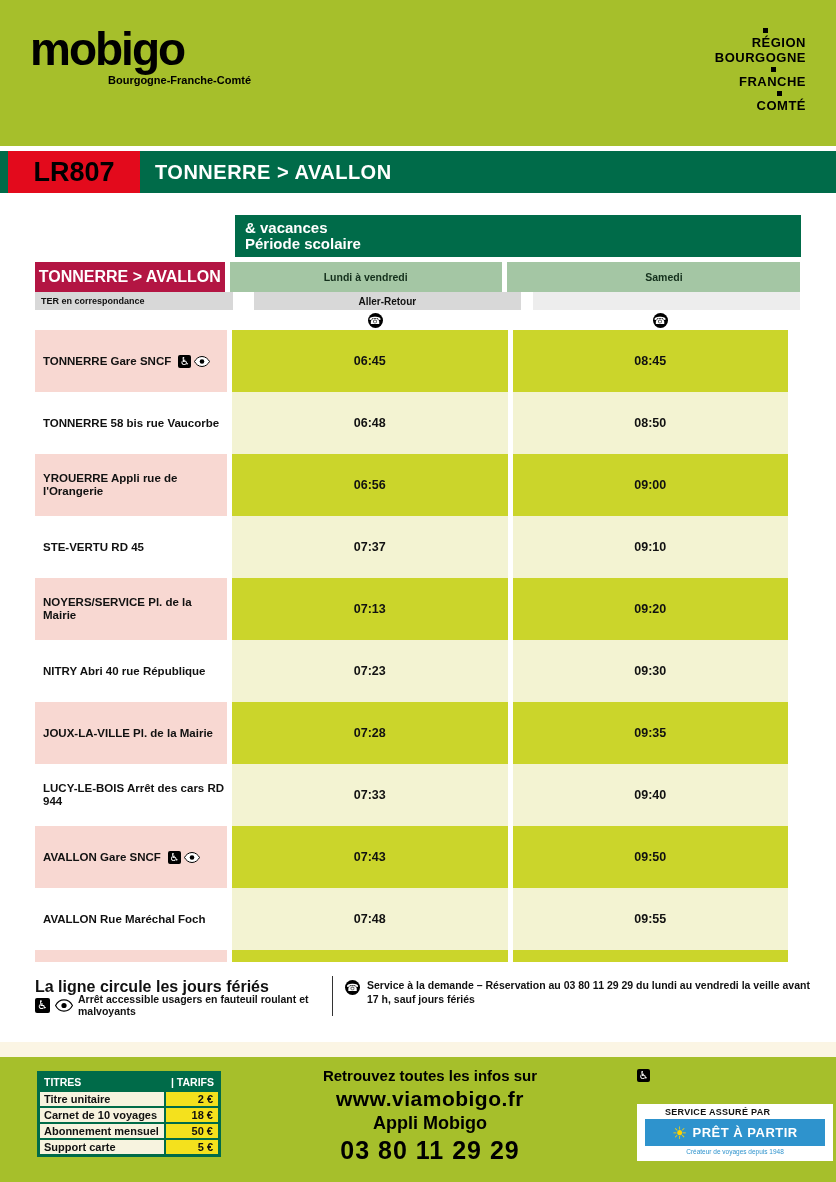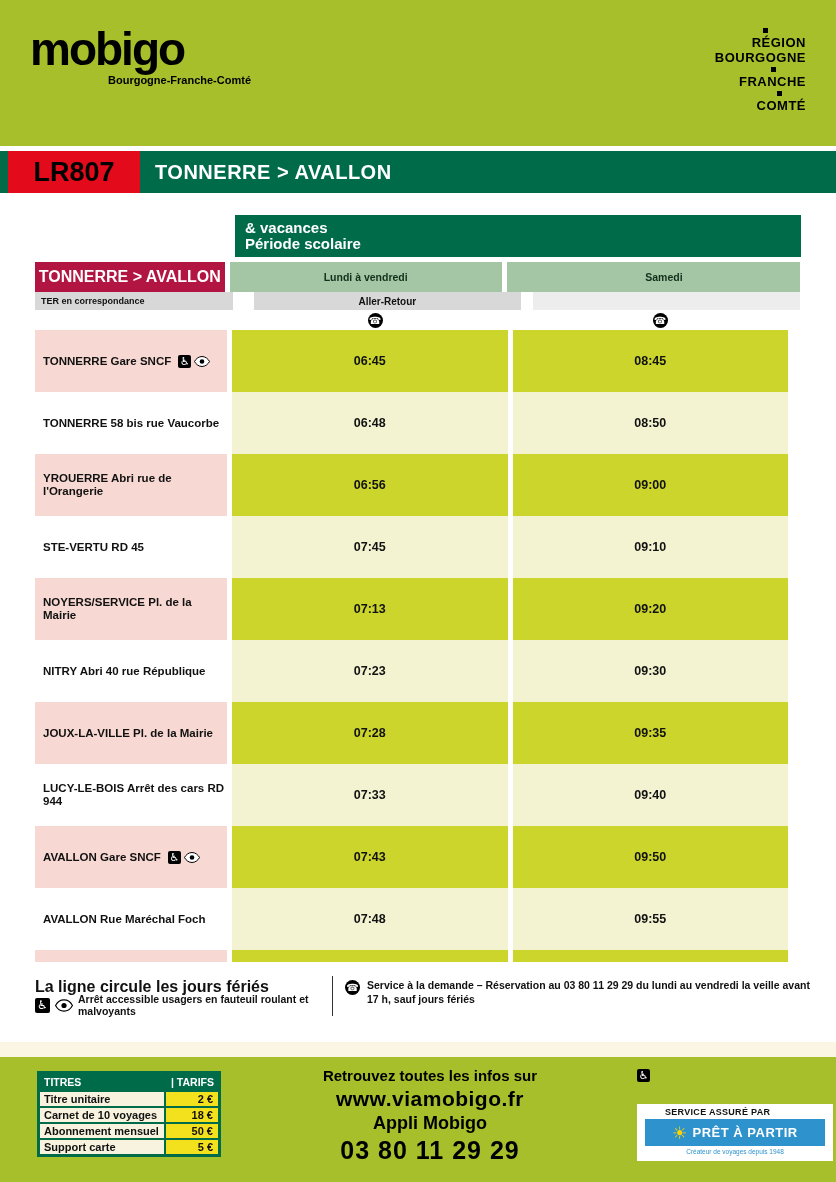--- a/index.html
+++ b/index.html
@@ -154,27 +154,27 @@
     </div>
   <div class="c-time">06:45</div>
   <div class="c-time last">08:45</div>
 </div>
 <div class="flexrow trow even" style="top:392px">
   <div class="c-label">TONNERRE 58 bis rue Vaucorbe</div>
   <div class="c-time">06:48</div>
   <div class="c-time last">08:50</div>
 </div>
 <div class="flexrow trow odd" style="top:454px">
-  <div class="c-label">YROUERRE Abri rue de l'Orangerie</div>
+  <div class="c-label">YROUERRE Appli rue de l'Orangerie</div>
   <div class="c-time">06:56</div>
   <div class="c-time last">09:00</div>
 </div>
 <div class="flexrow trow even" style="top:516px">
   <div class="c-label">STE-VERTU RD 45</div>
-  <div class="c-time">07:45</div>
+  <div class="c-time">07:37</div>
   <div class="c-time last">09:10</div>
 </div>
 <div class="flexrow trow odd" style="top:578px">
   <div class="c-label">NOYERS/SERVICE Pl. de la Mairie</div>
   <div class="c-time">07:13</div>
   <div class="c-time last">09:20</div>
 </div>
 <div class="flexrow trow even" style="top:640px">
   <div class="c-label">NITRY Abri 40 rue République</div>
   <div class="c-time">07:23</div>

